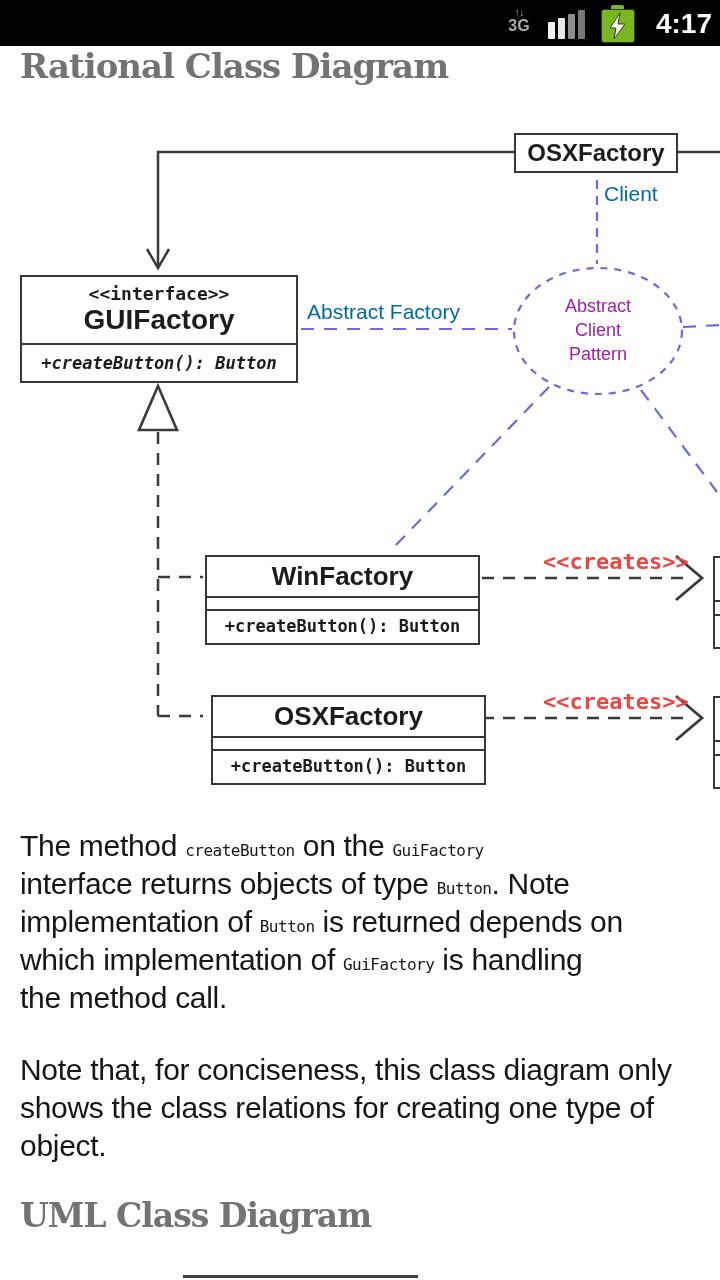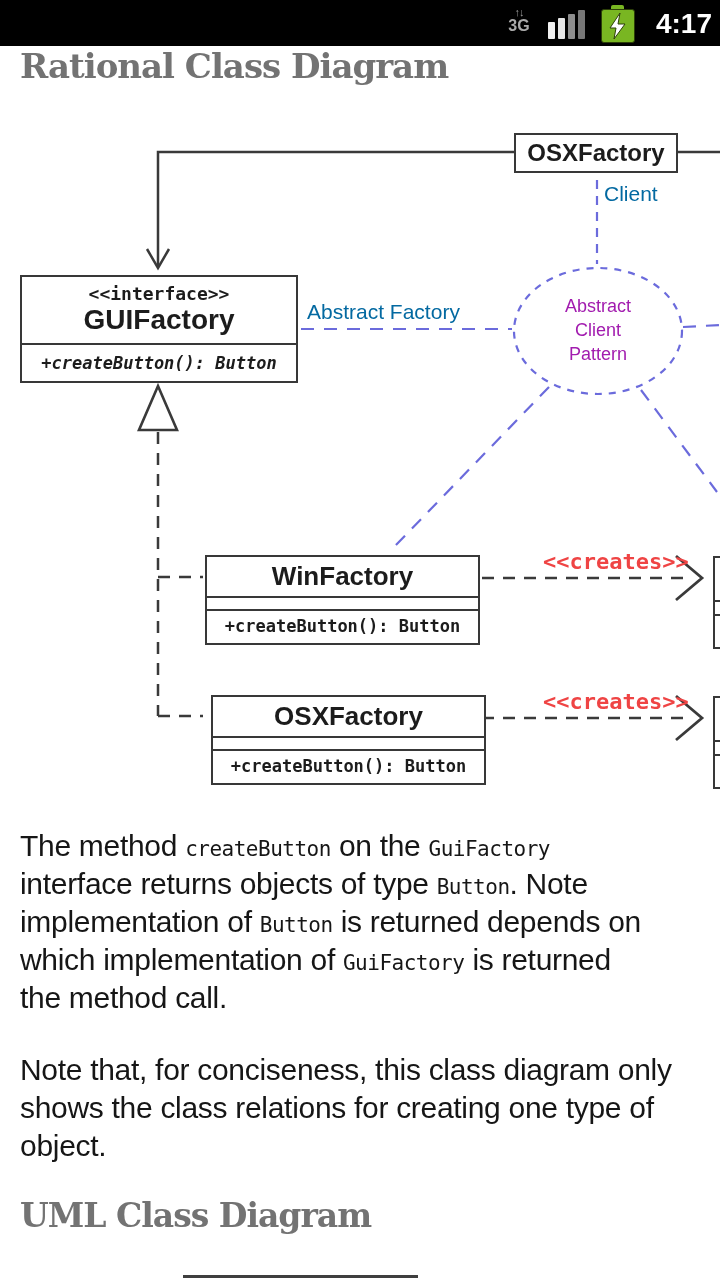--- a/index.html
+++ b/index.html
@@ -54,21 +54,21 @@
   .blab{color:#0369a1;font-size:21px;white-space:nowrap;}
   .ellipse-text{left:508px;top:294px;width:180px;text-align:center;color:#a21caf;
                 font-size:18px;line-height:24px;}
   .creates{font-family:"DejaVu Sans Mono","Liberation Mono",monospace;font-weight:bold;
            font-size:22px;color:#ef4444;white-space:nowrap;}
   
   .para{left:20px;top:0;width:860px;color:#161616;}
   .p1{top:827px;}
   .p2{top:1051px;}
   .tline{white-space:nowrap;height:38px;line-height:38px;font-size:30px;letter-spacing:-0.3px;}
-  .tline .code{font-family:"DejaVu Sans Mono","Liberation Mono",monospace;font-size:21px;letter-spacing:-0.5px;}
+  .tline .code{font-family:"DejaVu Sans Mono","Liberation Mono",monospace;font-size:16px;letter-spacing:-0.5px;}
   
   .nextbox{left:183px;top:1275px;width:235px;height:5px;border-top:3px solid #3f3f3f;}
   svg{display:block;}
 </style>
 </head>
 <body>
 
 <div class="abs" style="left:0;top:0;width:720px;height:1280px;">
 
   <svg class="abs" style="left:0;top:0;" width="720" height="1280" viewBox="0 0 720 1280">
@@ -161,21 +161,21 @@
     <div>Pattern</div>
   </div>
 
   <div class="abs creates" style="left:543px;top:549px;">&lt;&lt;creates&gt;&gt;</div>
   <div class="abs creates" style="left:543px;top:689px;">&lt;&lt;creates&gt;&gt;</div>
 
   <div class="abs para p1">
       <div class="tline"><span>The method </span><span class="code">createButton</span><span> on the </span><span class="code">GuiFactory</span></div>
       <div class="tline"><span>interface returns objects of type </span><span class="code">Button</span><span>. Note</span></div>
       <div class="tline"><span>implementation of </span><span class="code">Button</span><span> is returned depends on</span></div>
-      <div class="tline"><span>which implementation of </span><span class="code">GuiFactory</span><span> is returned</span></div>
+      <div class="tline"><span>which implementation of </span><span class="code">GuiFactory</span><span> is handling</span></div>
       <div class="tline"><span>the method call.</span></div>
     </div>
   <div class="abs para p2">
       <div class="tline"><span>Note that, for conciseness, this class diagram only</span></div>
       <div class="tline"><span>shows the class relations for creating one type of</span></div>
       <div class="tline"><span>object.</span></div>
     </div>
 
   <h2 class="abs h2">UML Class Diagram</h2>
 

